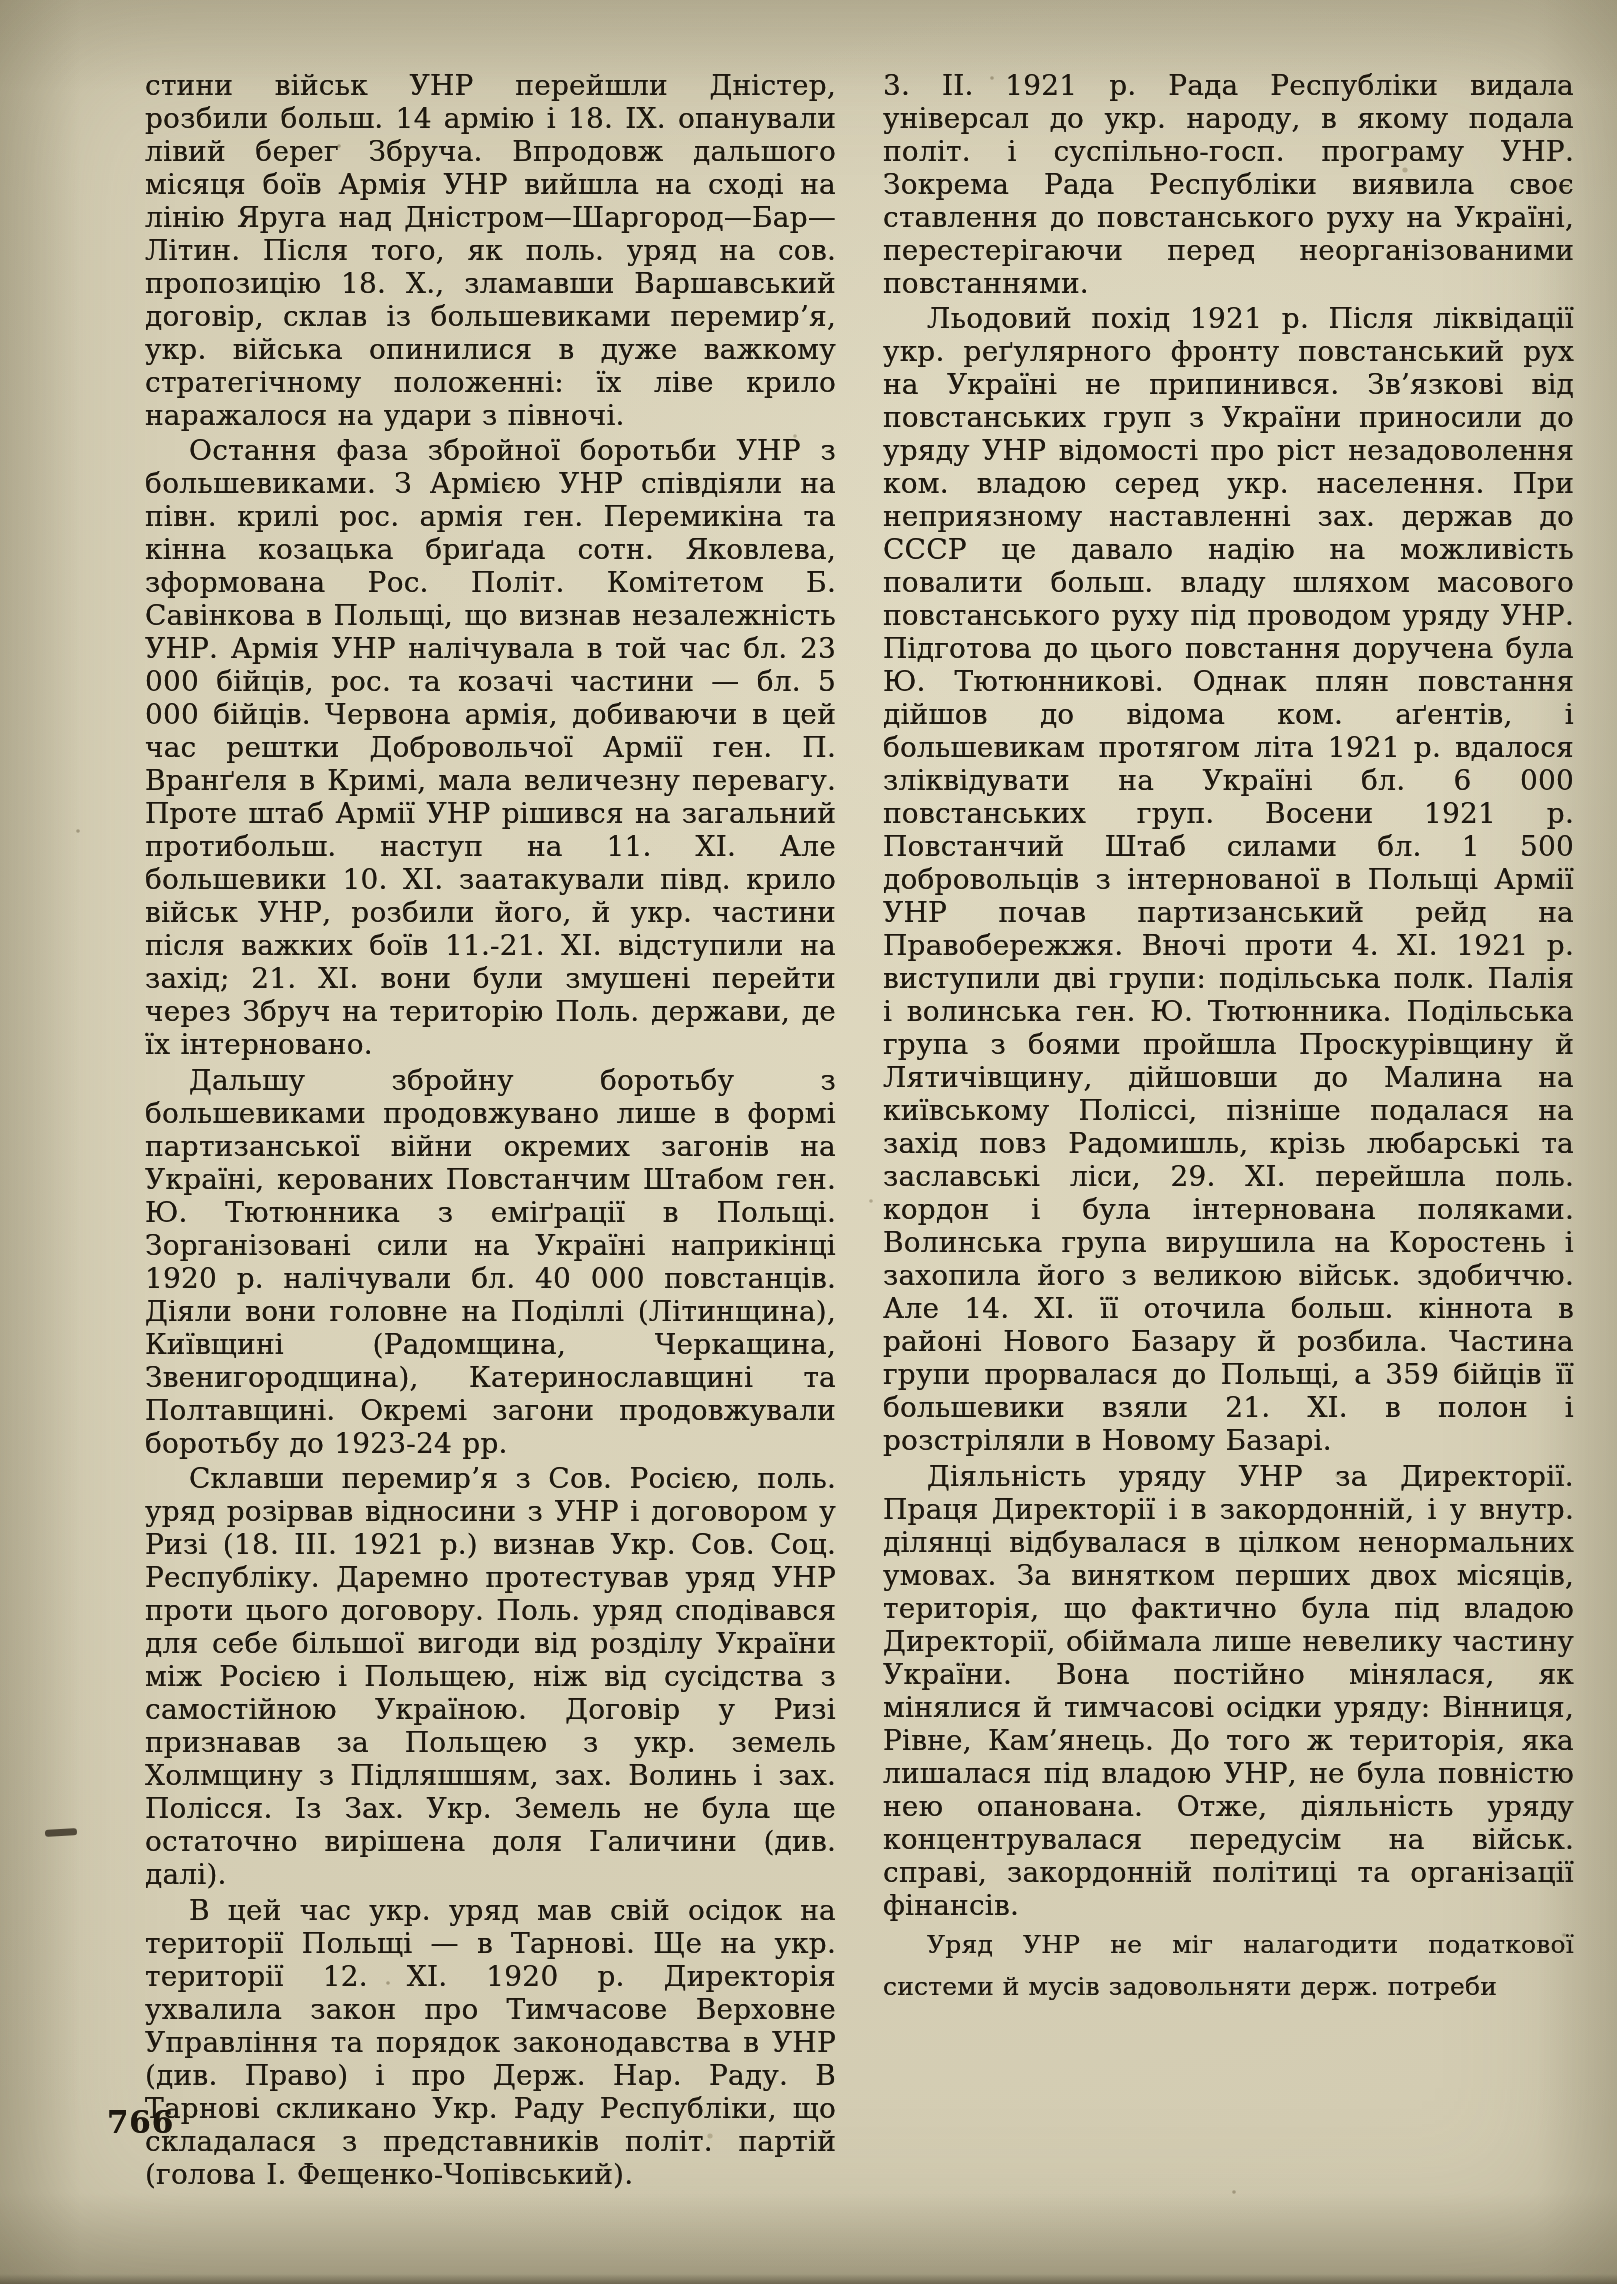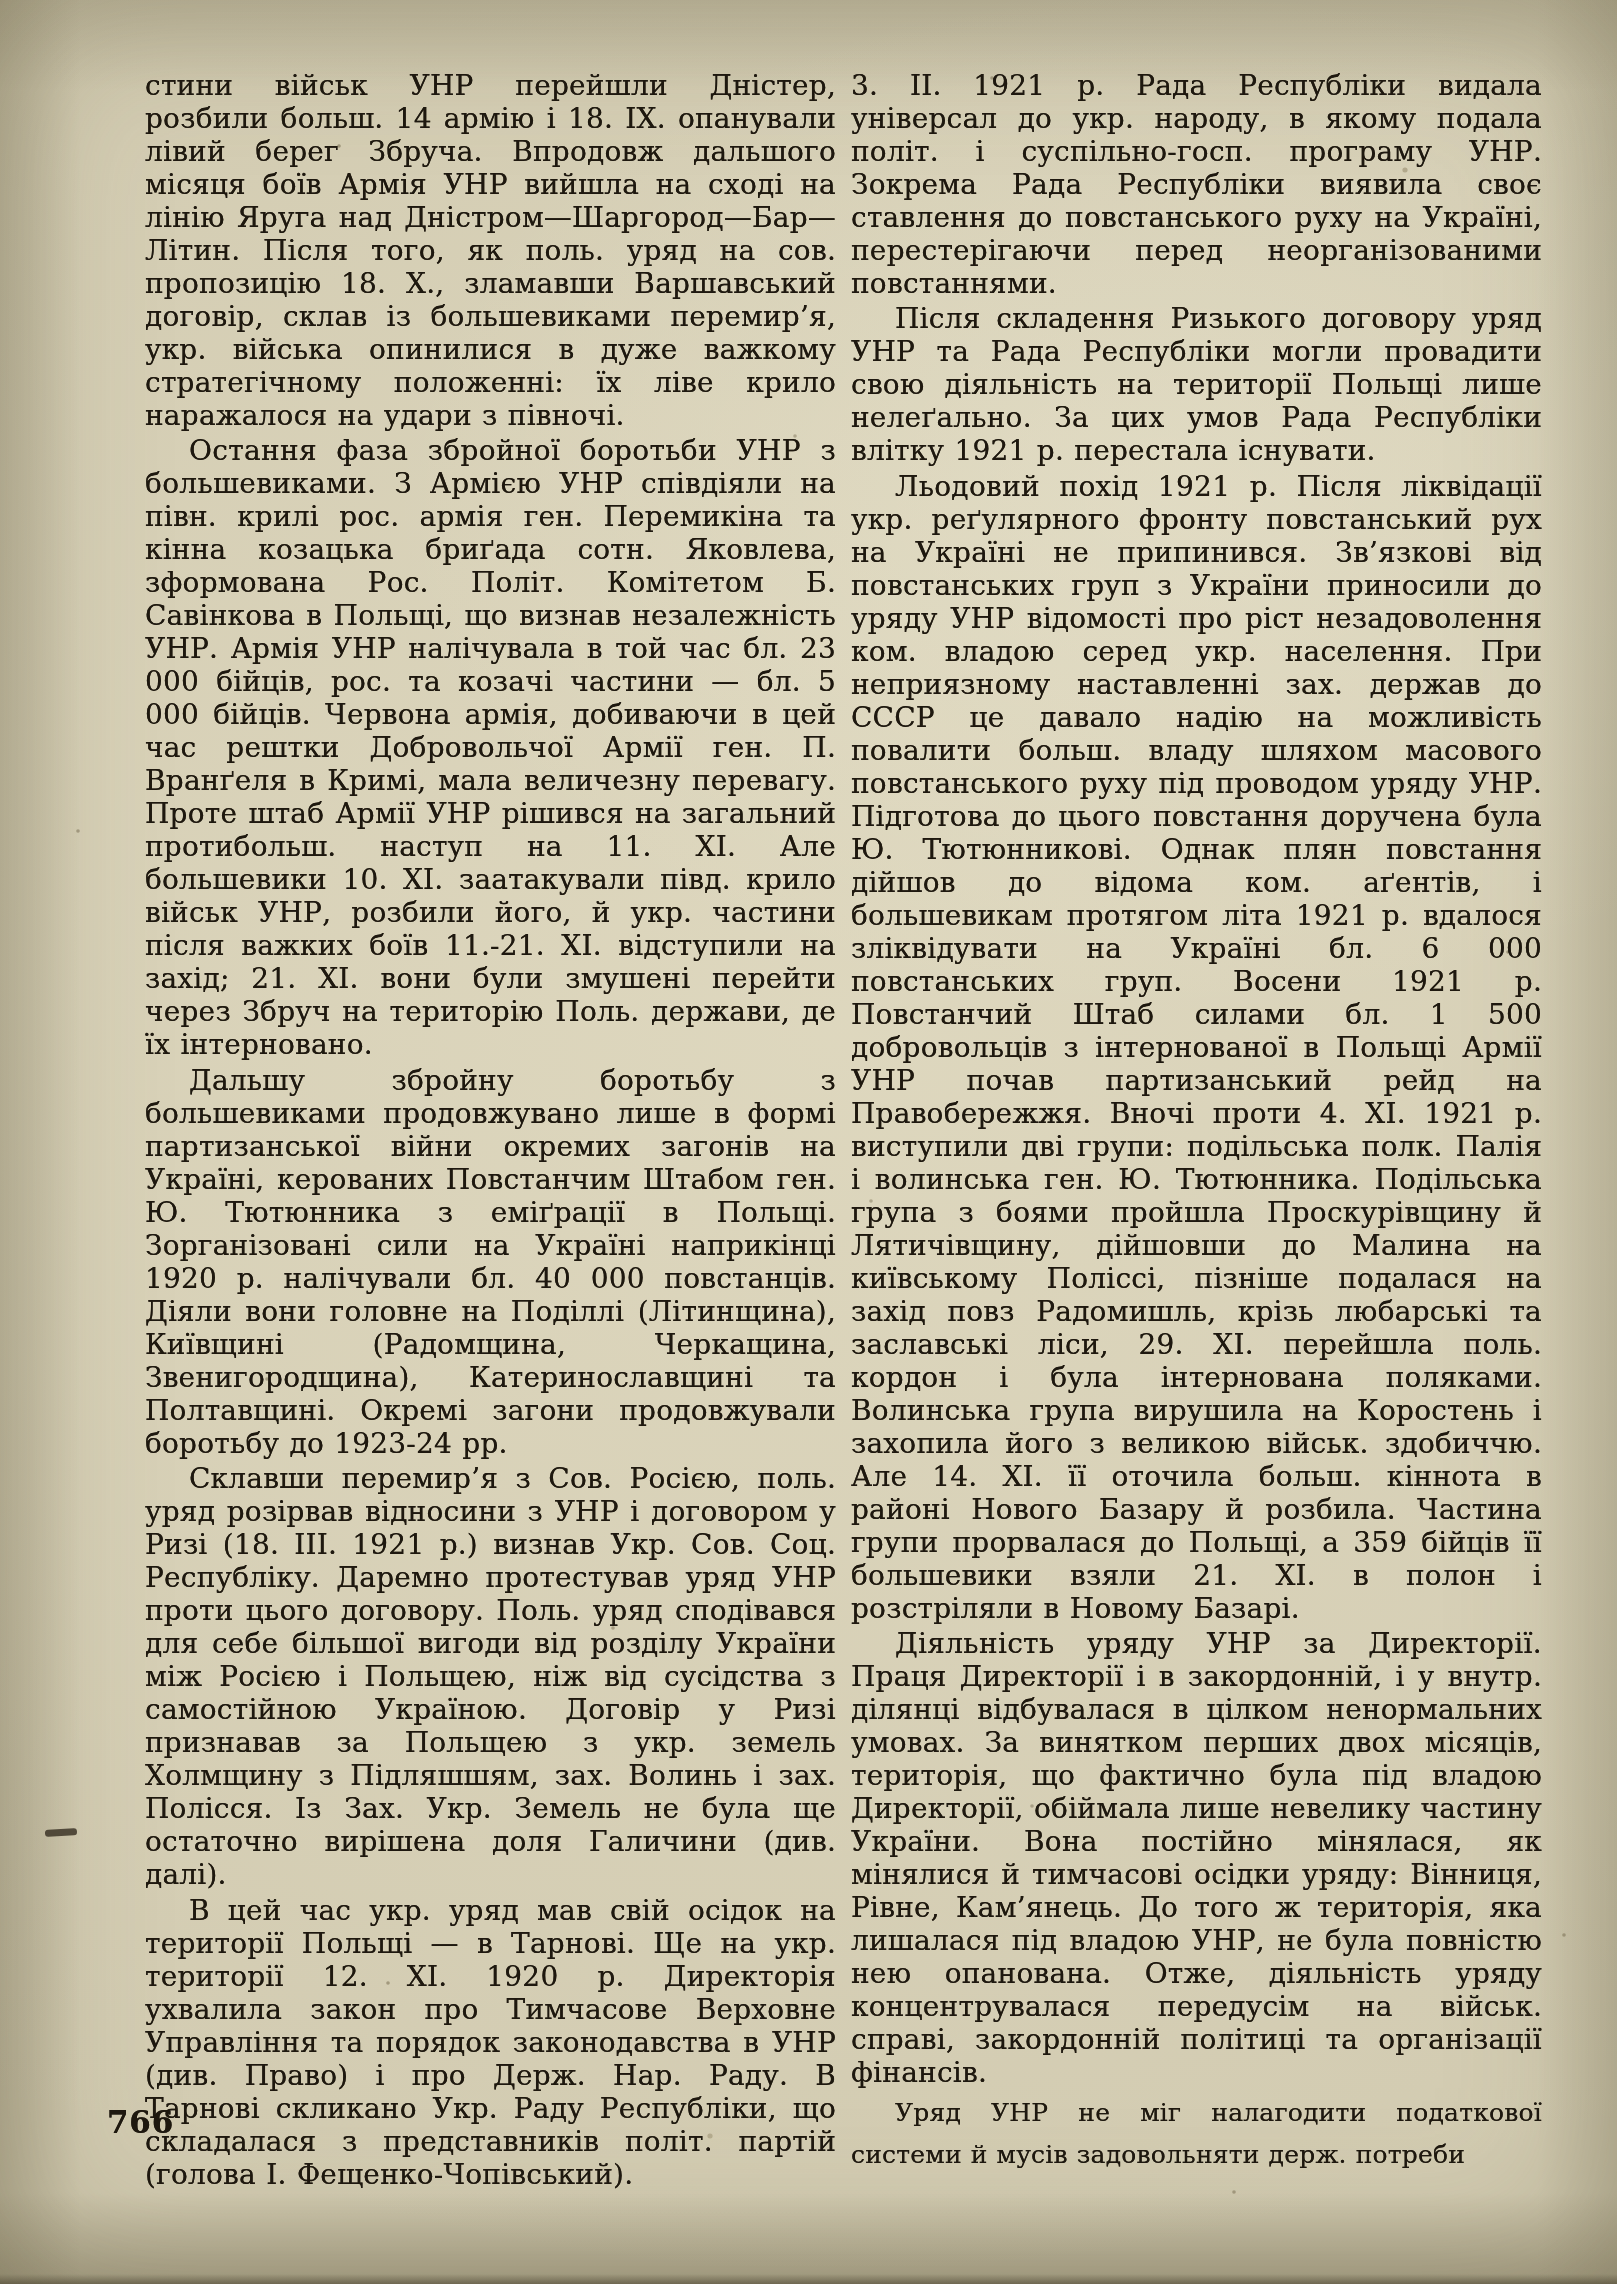--- a/index.html
+++ b/index.html
@@ -25,21 +25,21 @@
     background:linear-gradient(180deg, transparent, rgba(64,58,40,.5));
   }
   .col{
     position:absolute;top:69px;width:691px;
     text-align:justify;
     font-size:28px;line-height:33px;
     letter-spacing:0.2px;word-spacing:1.2px;
     text-shadow:0 0 0.6px rgba(28,22,12,.85);
   }
   .col-left{left:121px;margin-left:24px;}
-  .col-right{left:851px;}
+  .col-right{left:883px;}
   p.para{margin:0;padding:0;text-indent:0;}
   p.indent{text-indent:44px;}
   p.para + p.para{margin-top:2.4px;}
   p.head{margin-top:6.4px;}
   b.lead{font-weight:normal;letter-spacing:0.3px;}
   p.small-para{font-size:25px;line-height:42px;word-spacing:0.8px;}
   .page-number{
     position:absolute;left:107px;top:2104px;
     font-size:31px;font-weight:bold;letter-spacing:0.8px;
     text-shadow:0 0 0.6px rgba(28,22,12,.9);
@@ -83,21 +83,20 @@
   <div class="col col-left">
     <p class="para"><span>стини військ УНР перейшли Дністер, розбили больш. 14 армію і 18. IX. опанували лівий берег Збруча. Впродовж дальшого місяця боїв Армія УНР вийшла на сході на лінію Яруга над Дністром—Шаргород—Бар—Літин. Після того, як поль. уряд на сов. пропозицію 18. X., зламавши Варшавський договір, склав із большевиками перемир’я, укр. війська опинилися в дуже важкому стратегічному положенні: їх ліве крило наражалося на удари з півночі.</span></p>
     <p class="para indent head"><b class="lead">Остання фаза збройної боротьби УНР з большевиками.</b><span> З Армією УНР співдіяли на півн. крилі рос. армія ген. Перемикіна та кінна козацька бриґада сотн. Яковлева, зформована Рос. Політ. Комітетом Б. Савінкова в Польщі, що визнав незалежність УНР. Армія УНР налічувала в той час бл. 23 000 бійців, рос. та козачі частини — бл. 5 000 бійців. Червона армія, добиваючи в цей час рештки Добровольчої Армії ген. П. Вранґеля в Кримі, мала величезну перевагу. Проте штаб Армії УНР рішився на загальний протибольш. наступ на 11. XI. Але большевики 10. XI. заатакували півд. крило військ УНР, розбили його, й укр. частини після важких боїв 11.-21. XI. відступили на захід; 21. XI. вони були змушені перейти через Збруч на територію Поль. держави, де їх інтерновано.</span></p>
     <p class="para indent"><span>Дальшу збройну боротьбу з большевиками продовжувано лише в формі партизанської війни окремих загонів на Україні, керованих Повстанчим Штабом ген. Ю. Тютюнника з еміґрації в Польщі. Зорганізовані сили на Україні наприкінці 1920 р. налічували бл. 40 000 повстанців. Діяли вони головне на Поділлі (Літинщина), Київщині (Радомщина, Черкащина, Звенигородщина), Катеринославщині та Полтавщині. Окремі загони продовжували боротьбу до 1923-24 рр.</span></p>
     <p class="para indent"><span>Склавши перемир’я з Сов. Росією, поль. уряд розірвав відносини з УНР і договором у Ризі (18. III. 1921 р.) визнав Укр. Сов. Соц. Республіку. Даремно протестував уряд УНР проти цього договору. Поль. уряд сподівався для себе більшої вигоди від розділу України між Росією і Польщею, ніж від сусідства з самостійною Україною. Договір у Ризі признавав за Польщею з укр. земель Холмщину з Підляшшям, зах. Волинь і зах. Полісся. Із Зах. Укр. Земель не була ще остаточно вирішена доля Галичини (див. далі).</span></p>
     <p class="para indent"><span>В цей час укр. уряд мав свій осідок на території Польщі — в Тарнові. Ще на укр. території 12. XI. 1920 р. Директорія ухвалила закон про Тимчасове Верховне Управління та порядок законодавства в УНР (див. Право) і про Держ. Нар. Раду. В Тарнові скликано Укр. Раду Республіки, що складалася з представників політ. партій (голова І. Фещенко-Чопівський).</span></p>
   </div>
 
   <div class="col col-right">
     <p class="para"><span>3. II. 1921 р. Рада Республіки видала універсал до укр. народу, в якому подала політ. і суспільно-госп. програму УНР. Зокрема Рада Республіки виявила своє ставлення до повстанського руху на Україні, перестерігаючи перед неорганізованими повстаннями.</span></p>
-    <p class="para indent"><span>Після складення Ризького договору уряд УНР та Рада Республіки могли провадити свою діяльність на території Польщі лише нелеґально. За цих умов Рада Республіки влітку 1921 р. перестала існувати.</span></p>
     <p class="para indent head"><b class="lead">Льодовий похід 1921 р.</b><span> Після ліквідації укр. реґулярного фронту повстанський рух на Україні не припинився. Зв’язкові від повстанських груп з України приносили до уряду УНР відомості про ріст незадоволення ком. владою серед укр. населення. При неприязному наставленні зах. держав до СССР це давало надію на можливість повалити больш. владу шляхом масового повстанського руху під проводом уряду УНР. Підготова до цього повстання доручена була Ю. Тютюнникові. Однак плян повстання дійшов до відома ком. аґентів, і большевикам протягом літа 1921 р. вдалося зліквідувати на Україні бл. 6 000 повстанських груп. Восени 1921 р. Повстанчий Штаб силами бл. 1 500 добровольців з інтернованої в Польщі Армії УНР почав партизанський рейд на Правобережжя. Вночі проти 4. XI. 1921 р. виступили дві групи: подільська полк. Палія і волинська ген. Ю. Тютюнника. Подільська група з боями пройшла Проскурівщину й Лятичівщину, дійшовши до Малина на київському Поліссі, пізніше подалася на захід повз Радомишль, крізь любарські та заславські ліси, 29. XI. перейшла поль. кордон і була інтернована поляками. Волинська група вирушила на Коростень і захопила його з великою військ. здобиччю. Але 14. XI. її оточила больш. кіннота в районі Нового Базару й розбила. Частина групи прорвалася до Польщі, а 359 бійців її большевики взяли 21. XI. в полон і розстріляли в Новому Базарі.</span></p>
     <p class="para indent head"><b class="lead">Діяльність уряду УНР за Директорії.</b><span> Праця Директорії і в закордонній, і у внутр. ділянці відбувалася в цілком ненормальних умовах. За винятком перших двох місяців, територія, що фактично була під владою Директорії, обіймала лише невелику частину України. Вона постійно мінялася, як мінялися й тимчасові осідки уряду: Вінниця, Рівне, Кам’янець. До того ж територія, яка лишалася під владою УНР, не була повністю нею опанована. Отже, діяльність уряду концентрувалася передусім на військ. справі, закордонній політиці та організації фінансів.</span></p>
     <p class="para indent small-para"><span>Уряд УНР не міг налагодити податкової системи й мусів задовольняти держ. потреби</span></p>
   </div>
 
   <div class="page-number">766</div>
 
 </div>
 
 

